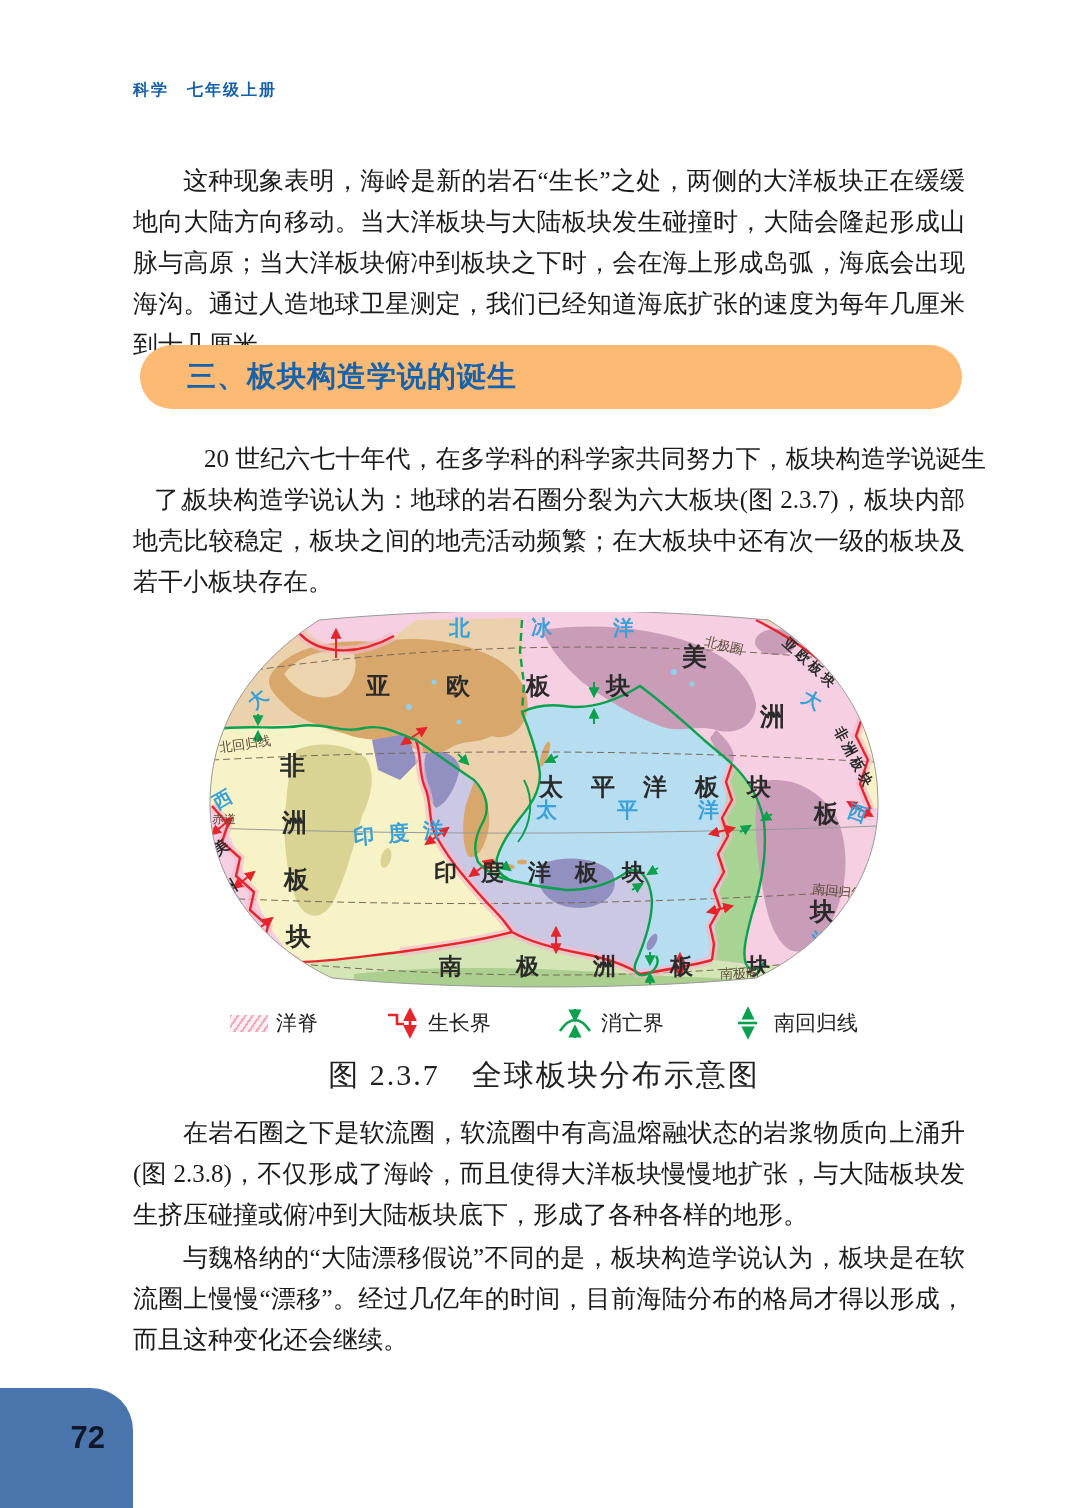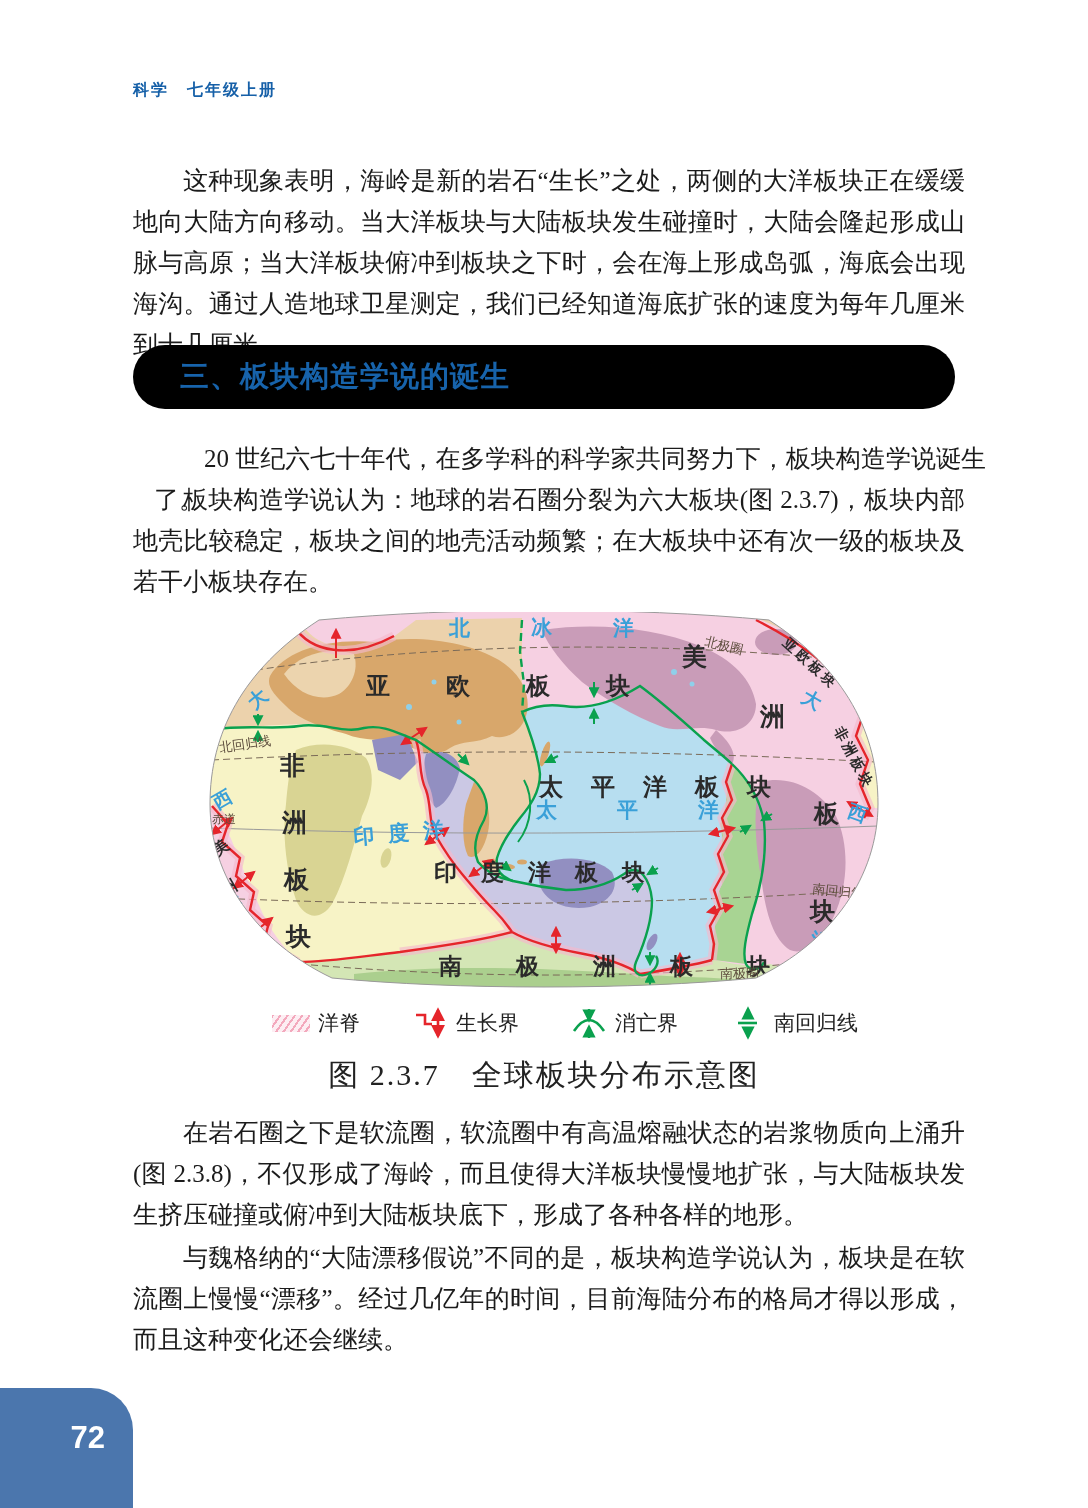--- a/index.html
+++ b/index.html
@@ -8,33 +8,33 @@
   .abs{position:absolute;}
   .header{left:133px;top:80px;font-family:"Liberation Sans","DejaVu Sans",sans-serif;
           font-weight:bold;font-size:16px;color:#1660a8;letter-spacing:2px;}
   .para{left:133px;width:832px;margin:0;font-size:25px;line-height:41px;color:#1b1b1b;
         text-align:justify;text-indent:2em;}
   #p1{top:160px;}
   #p2{top:438px;margin-left:21px;}
   #p3{top:479px;}
   #p4{top:1112px;}
   #p5{top:1237px;}
-  .banner{left:133px;top:345px;width:822px;height:64px;background:#000000;border-radius:32px;
+  .banner{left:140px;top:345px;width:822px;height:64px;background:#fdba74;border-radius:32px;
           display:flex;align-items:center;}
   .banner span{margin-left:47px;font-family:"Liberation Sans","DejaVu Sans",sans-serif;
           font-weight:bold;font-size:29px;color:#1763ab;letter-spacing:1px;}
   figure{left:204px;top:612px;width:680px;margin:0;}
-  .legend{display:flex;justify-content:flex-end;align-items:center;gap:0;margin-top:7px;height:40px;}
+  .legend{display:flex;justify-content:space-between;align-items:center;gap:0;margin-top:7px;height:40px;}
   .legend-item{display:flex;align-items:center;margin:0 26px;}
   .legend-item .lab{font-size:21px;color:#222;margin-left:8px;}
   .sw-ridge{width:38px;height:17px;background:#fdeef3;
             background-image:repeating-linear-gradient(125deg,#f3a9bd 0 2px,rgba(0,0,0,0) 2px 6px);}
   figcaption{text-align:center;font-size:30px;color:#222;margin-top:12px;letter-spacing:2px;}
   .page-tab{left:0;top:1388px;width:133px;height:120px;background:#4b76ad;border-radius:0 42px 0 0;}
-  .page-tab span{position:absolute;right:28px;top:32px;color:#ffffff;font-size:31px;font-weight:bold;
+  .page-tab span{position:absolute;right:28px;top:32px;color:#0f172a;font-size:31px;font-weight:bold;
           font-family:"Liberation Sans","DejaVu Sans",sans-serif;}
   svg text{font-family:"Liberation Serif","DejaVu Serif",serif;}
   .plate-name{font-weight:bold;fill:#2a2a2a;}
   .ocean-name{font-weight:bold;fill:#3aa0d8;}
   .line-name{fill:#5c4c3c;}
 </style>
 </head>
 <body>
 
 <div class="abs header">科学　七年级上册</div>

